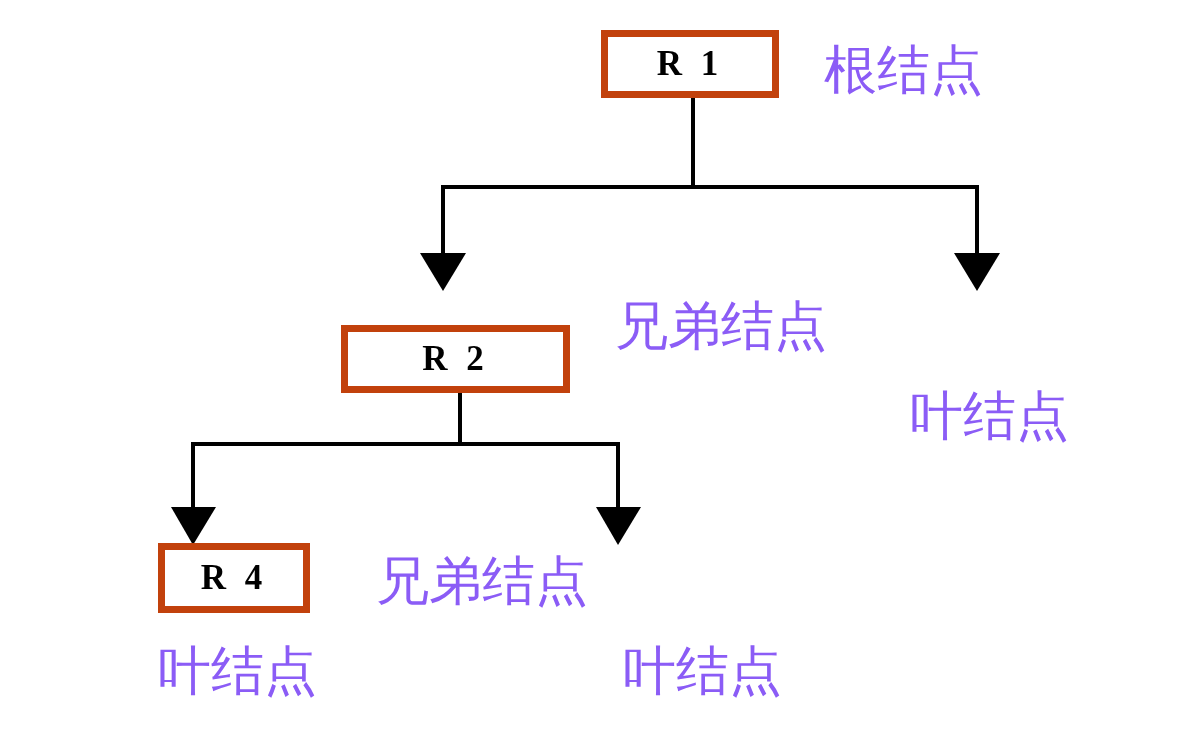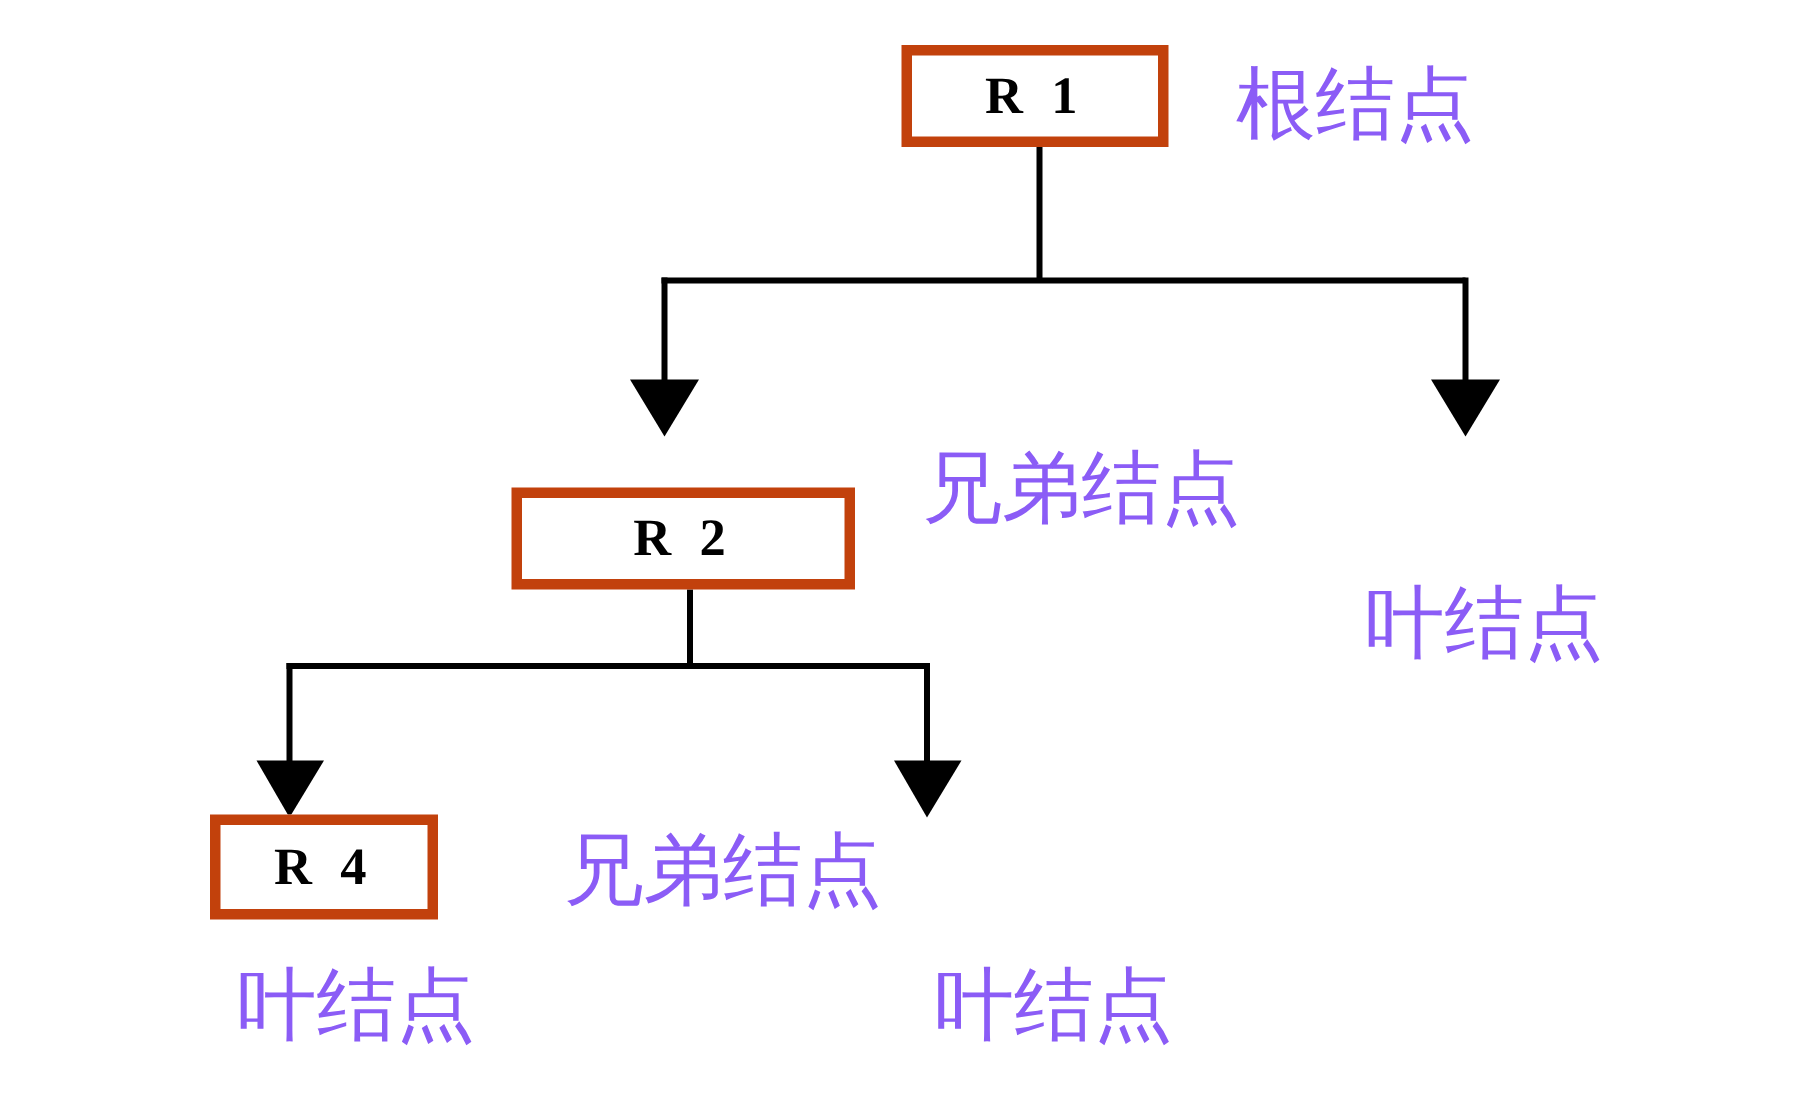--- a/index.html
+++ b/index.html
@@ -104,20 +104,20 @@
     <span class="node-label">R 1</span>
   </div>
   <div class="annotation" style="left:824px; top:43px;">根结点</div>
 
   <div class="node-box" style="left:341px; top:289px; width:229px; height:68px;margin-top:36px;">
     <span class="node-label">R 2</span>
   </div>
   <div class="annotation" style="left:615px; top:299px;">兄弟结点</div>
   <div class="annotation" style="left:910px; top:389px;">叶结点</div>
 
-  <div class="node-box" style="left:140px; top:543px; width:152px; height:70px;">
+  <div class="node-box" style="left:158px; top:543px; width:152px; height:70px;">
     <span class="node-label">R 4</span>
   </div>
   <div class="annotation" style="left:376px; top:554px;">兄弟结点</div>
   <div class="annotation" style="left:158px; top:644px;">叶结点</div>
   <div class="annotation" style="left:623px; top:644px;">叶结点</div>
 
 </div>
 
 </body></html>

